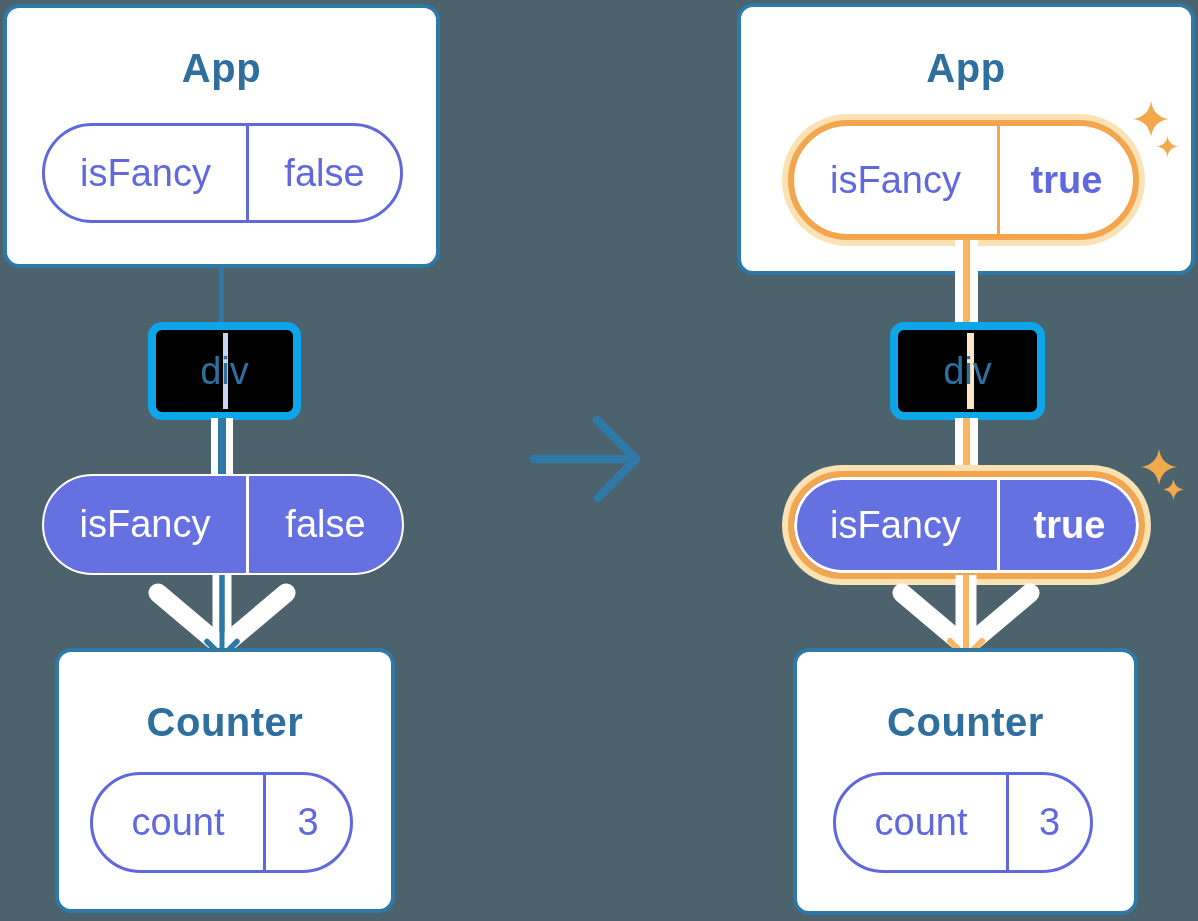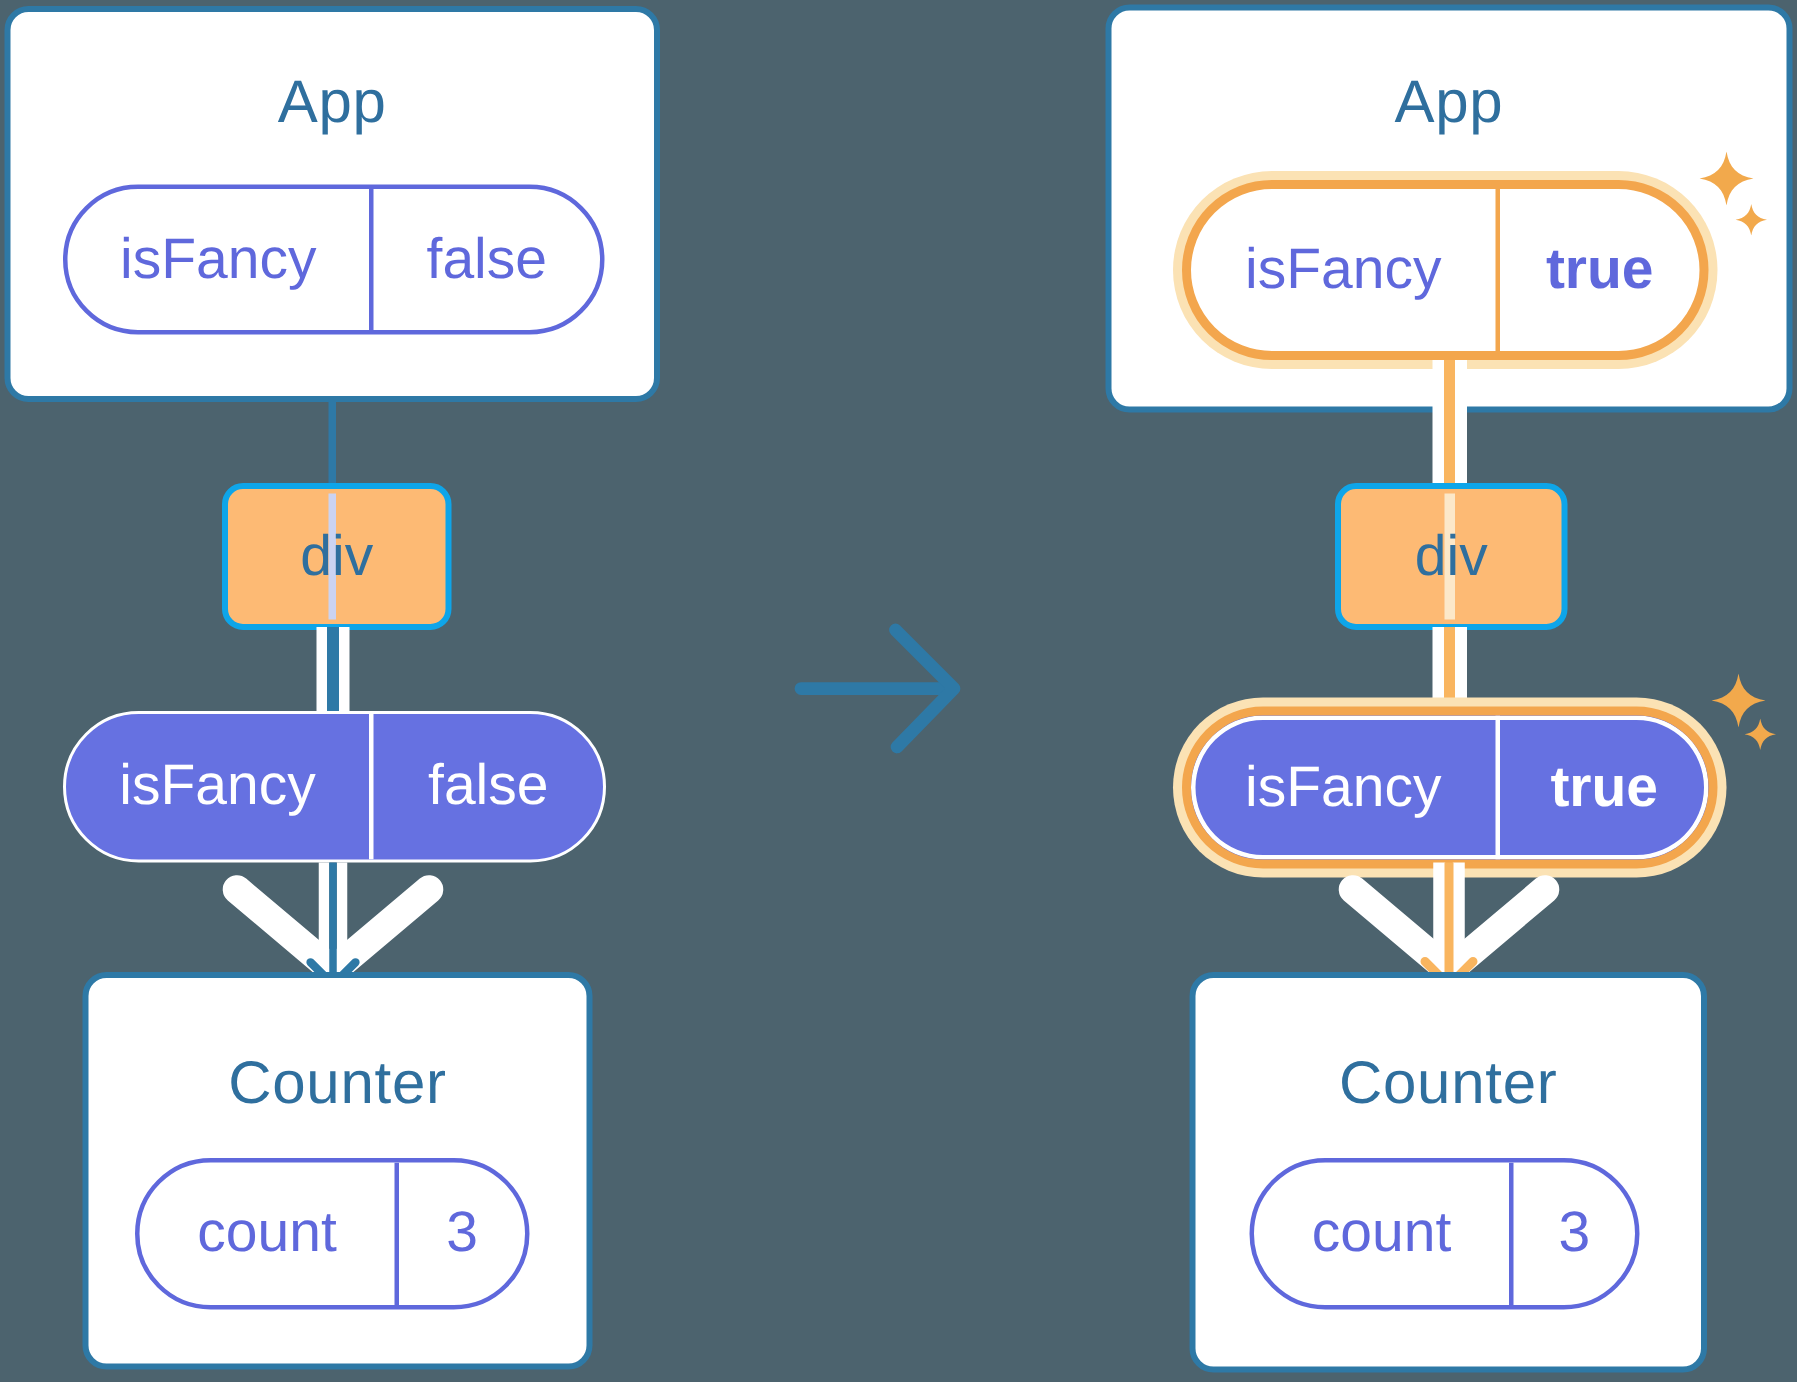--- a/index.html
+++ b/index.html
@@ -16,21 +16,21 @@
   .abs{position:absolute;box-sizing:border-box;}
   
   .card{
     background:#fff;
     border:4px solid #2E79A6;
     border-radius:16px;
   }
   .node-title{
     color:#2F6F9E;
     font-size:40px;
-    font-weight:400;
+    font-weight:700;
     text-align:center;
     letter-spacing:0.5px;
   }
   
   .pill{
     display:flex;
     align-items:stretch;
     border-radius:60px;
     overflow:hidden;
   }
@@ -71,22 +71,22 @@
   .glow .inner.on-white .cell{color:#5F68DC;font-size:38px;display:flex;align-items:center;justify-content:center;}
   .glow .inner.on-white .cell.value{border-left:3px solid #F3A64D;flex:1;font-weight:bold;}
   .glow .inner.on-purple{
     background:#6671E1;
     box-shadow:inset 0 0 0 3px #fff;
   }
   .glow .inner.on-purple .cell{color:#fff;font-size:38px;display:flex;align-items:center;justify-content:center;}
   .glow .inner.on-purple .cell.value{border-left:3px solid #fff;flex:1;font-weight:bold;}
   
   .divbox{
-    background:#fdba74;
-    border:4px solid #0ea5e9;
+    background:#000000;
+    border:8px solid #0ea5e9;
     border-radius:14px;
     display:flex;align-items:center;justify-content:center;
   }
   .divbox .label{
     font-size:38px;color:#2F6F9E;font-weight:500;
     position:relative;z-index:2;
   }
   .thru-line{position:absolute;top:3px;bottom:3px;z-index:1;}
   
   .stripe-teal{

